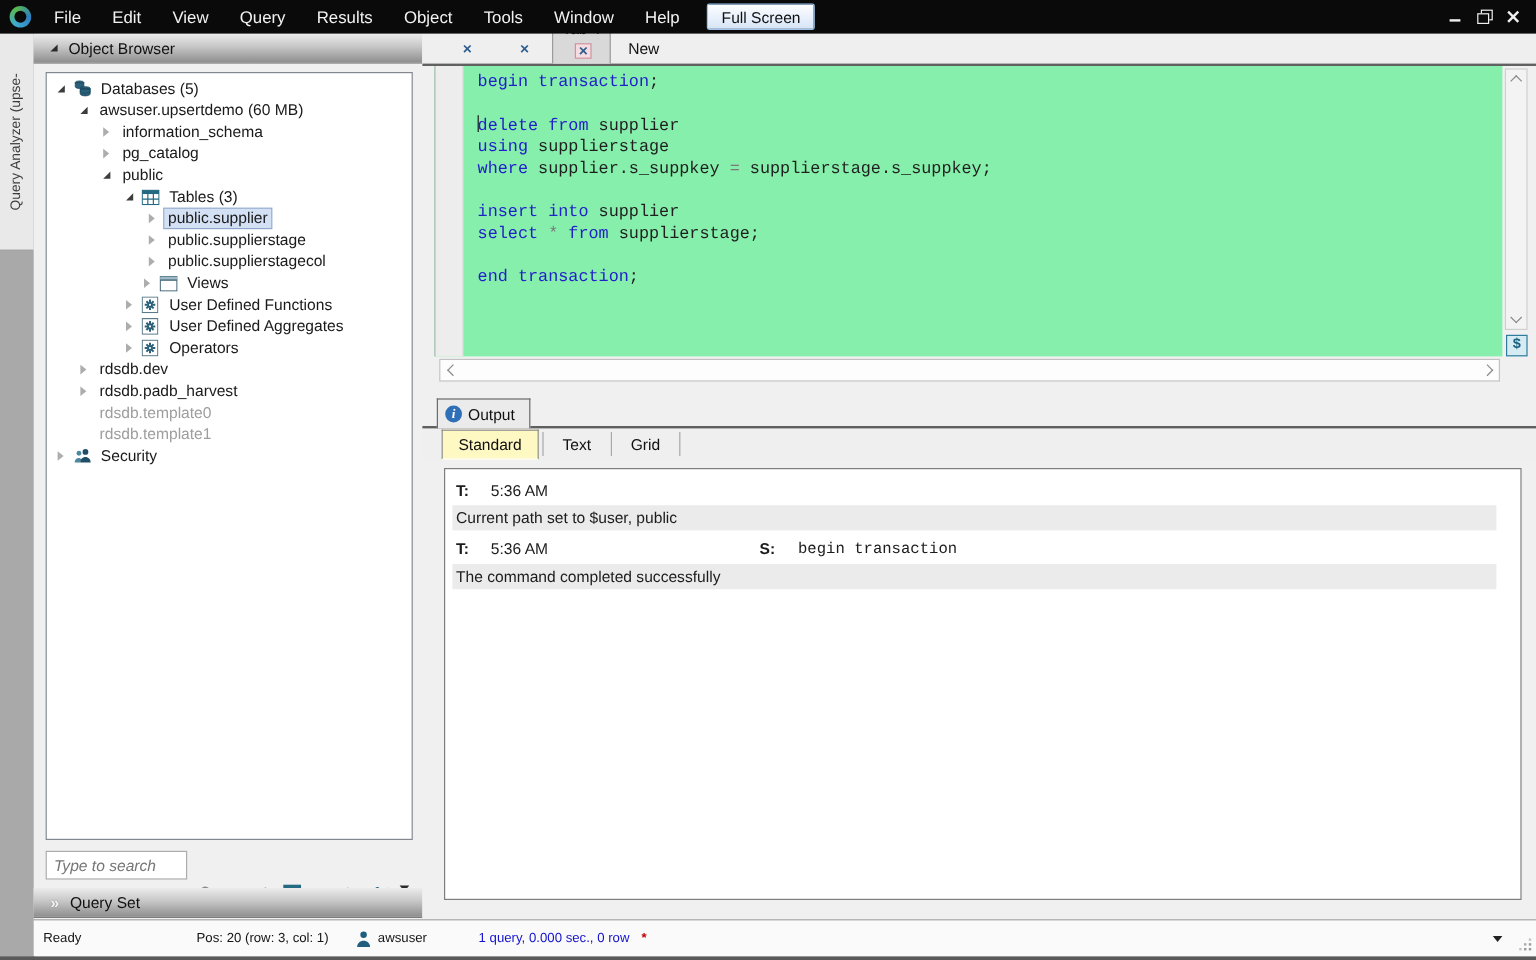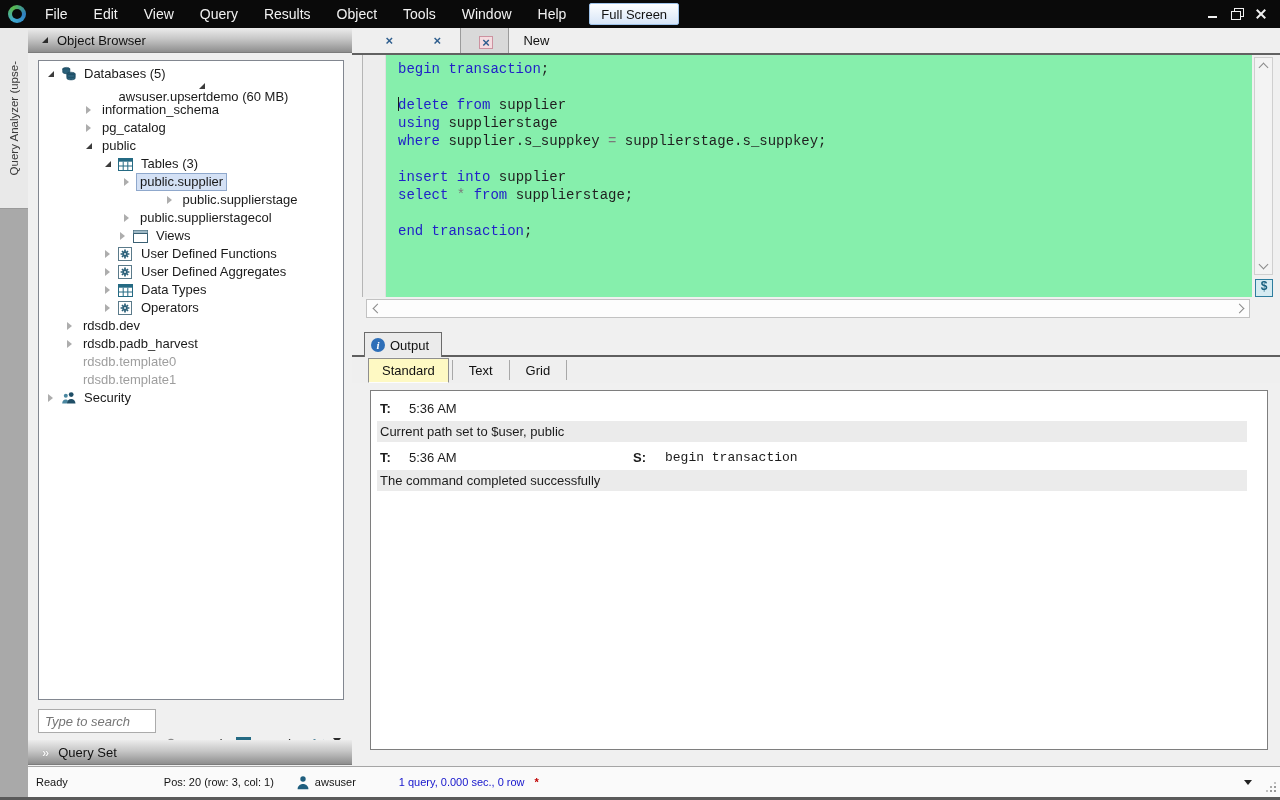--- a/index.html
+++ b/index.html
@@ -156,21 +156,21 @@
                 <ellipse cx="5.3" cy="2.9" rx="3.6" ry="1.5"></ellipse>
                 <path d="M1.7 2.9v3.3c0 .85 1.6 1.5 3.6 1.5s3.6-.65 3.6-1.5V2.9z"></path>
                 <ellipse cx="10" cy="7.9" rx="4.2" ry="1.7"></ellipse>
                 <path d="M5.8 7.9v4.3c0 .95 1.9 1.7 4.2 1.7s4.2-.75 4.2-1.7V7.9z"></path>
                 <ellipse cx="10" cy="10" rx="4.2" ry="1.7" fill="none" stroke-width="0.5"></ellipse>
               </g>
             </svg>
           </span>
           <span class="tlabel">Databases (5)</span>
         </div>
-        <div class="trow" style="padding-left: 25px; flex-direction: column;">
+        <div class="trow" style="padding-left: 25px;">
           <span class="tarr">
             <span class="arr-exp"></span>
           </span>
           <span class="tlabel">awsuser.upsertdemo (60 MB)</span>
         </div>
         <div class="trow" style="padding-left: 44px;">
           <span class="tarr">
             <span class="arr-col"></span>
           </span>
           <span class="tlabel">information_schema</span>
@@ -199,21 +199,21 @@
             </svg>
           </span>
           <span class="tlabel">Tables (3)</span>
         </div>
         <div class="trow" style="padding-left: 82px;">
           <span class="tarr">
             <span class="arr-col"></span>
           </span>
           <span class="tlabel sel">public.supplier</span>
         </div>
-        <div class="trow" style="padding-left: 82px; justify-content: center;">
+        <div class="trow" style="padding-left: 82px;">
           <span class="tarr">
             <span class="arr-col"></span>
           </span>
           <span class="tlabel">public.supplierstage</span>
         </div>
         <div class="trow" style="padding-left: 82px;">
           <span class="tarr">
             <span class="arr-col"></span>
           </span>
           <span class="tlabel">public.supplierstagecol</span>
@@ -255,33 +255,20 @@
             <svg width="14" height="14" viewBox="0 0 14 14">
               <rect x="0.5" y="0.5" width="13" height="13" fill="#fff" stroke="#5A7A8A"></rect>
               <g stroke="#2B6079" stroke-width="1.7">
                 <path d="M7 2.6V5 M7 9v2.4 M2.6 7H5 M9 7h2.4 M4 4l1.6 1.6 M8.4 8.4L10 10 M10 4L8.4 5.6 M5.6 8.4L4 10"></path>
               </g>
               <circle cx="7" cy="7" r="2.4" fill="#2B6079"></circle>
               <circle cx="7" cy="7" r="0.9" fill="#fff"></circle>
             </svg>
           </span>
           <span class="tlabel">User Defined Aggregates</span>
-        </div>
-        <div class="trow" style="padding-left: 63px;">
-          <span class="tarr">
-            <span class="arr-col"></span>
-          </span>
-          <span class="tico">
-            <svg width="15" height="13" viewBox="0 0 15 13">
-              <rect x="0.5" y="0.5" width="14" height="12" fill="#fff" stroke="#256A83"></rect>
-              <rect x="0.5" y="0.5" width="14" height="3.2" fill="#256A83"></rect>
-              <path d="M5.2 3.7V12.5 M9.8 3.7V12.5 M0.5 8H14.5" stroke="#256A83" fill="none"></path>
-            </svg>
-          </span>
-          <span class="tlabel">Data Types</span>
         </div>
         <div class="trow" style="padding-left: 63px;">
           <span class="tarr">
             <span class="arr-col"></span>
           </span>
           <span class="tico">
             <svg width="14" height="14" viewBox="0 0 14 14">
               <rect x="0.5" y="0.5" width="13" height="13" fill="#fff" stroke="#5A7A8A"></rect>
               <g stroke="#2B6079" stroke-width="1.7">
                 <path d="M7 2.6V5 M7 9v2.4 M2.6 7H5 M9 7h2.4 M4 4l1.6 1.6 M8.4 8.4L10 10 M10 4L8.4 5.6 M5.6 8.4L4 10"></path>

